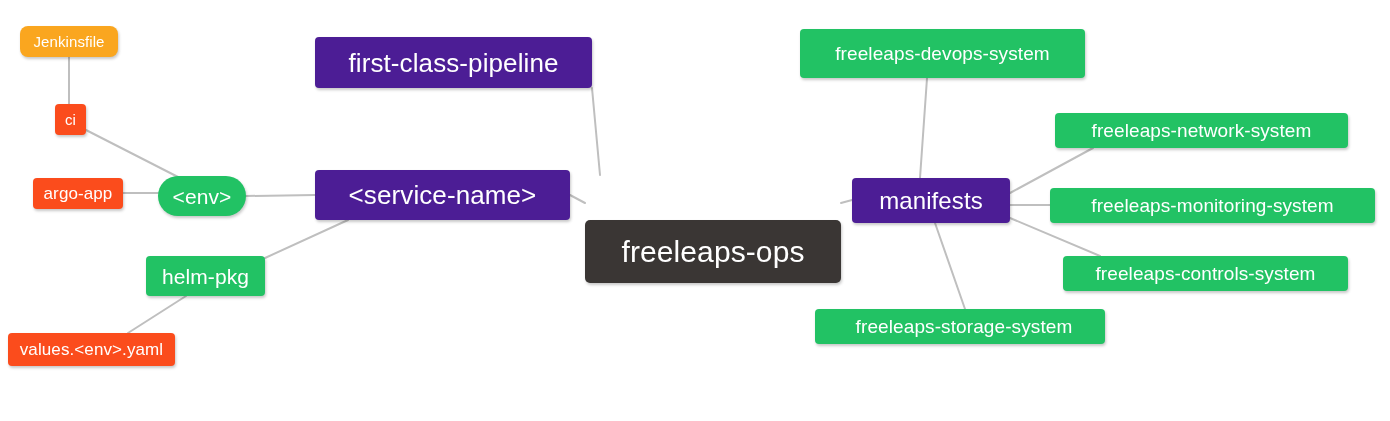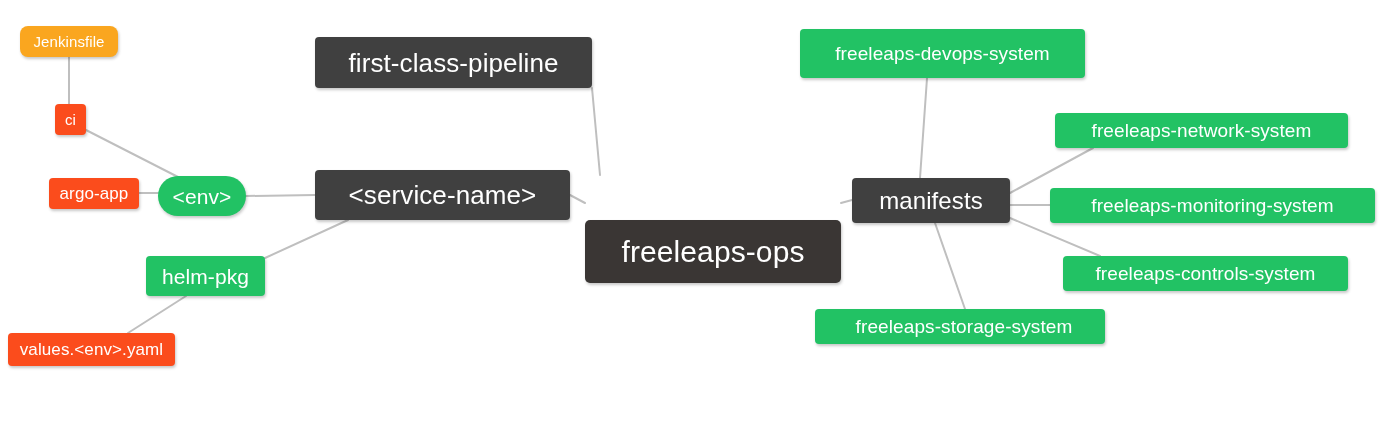--- a/index.html
+++ b/index.html
@@ -37,21 +37,21 @@
     box-shadow: 1px 2px 3px rgba(0,0,0,0.22);
     line-height: 1;
     letter-spacing: 0.1px;
   }
   .n-root {
     background: #3a3634;
     border-radius: 5px;
     margin-top: 48px;
   }
   .n-blue {
-    background: #404040;
+    background: #4c1d95;
   }
   .n-green {
     background: #22c264;
   }
   .n-orange {
     background: #faa61f;
     border-radius: 8px;
   }
   .n-red {
     background: #fb4c1c;
@@ -84,16 +84,16 @@
       <div class="node n-blue" style="left: 852px; top: 178px; width: 158px; height: 45px; font-size: 24px;">manifests</div>
       <div class="node n-green" style="left: 158px; top: 176px; width: 88px; height: 40px; font-size: 21px; border-radius: 20px;">&lt;env&gt;</div>
       <div class="node n-green" style="left: 146px; top: 256px; width: 119px; height: 40px; font-size: 21px;">helm-pkg</div>
       <div class="node n-green" style="left: 800px; top: 29px; width: 285px; height: 49px; font-size: 19px;">freeleaps-devops-system</div>
       <div class="node n-green" style="left: 1055px; top: 113px; width: 293px; height: 35px; font-size: 19px;">freeleaps-network-system</div>
       <div class="node n-green" style="left: 1050px; top: 188px; width: 325px; height: 35px; font-size: 19px;">freeleaps-monitoring-system</div>
       <div class="node n-green" style="left: 1063px; top: 256px; width: 285px; height: 35px; font-size: 19px;">freeleaps-controls-system</div>
       <div class="node n-green" style="left: 815px; top: 309px; width: 290px; height: 35px; font-size: 19px; padding-left: 8px;">freeleaps-storage-system</div>
       <div class="node n-orange" style="left: 20px; top: 26px; width: 98px; height: 31px; font-size: 15px;">Jenkinsfile</div>
       <div class="node n-red" style="left: 55px; top: 104px; width: 31px; height: 31px; font-size: 15px;">ci</div>
-      <div class="node n-red" style="left: 33px; top: 178px; width: 90px; height: 31px; font-size: 17px; margin-left: 16px;">argo-app</div>
+      <div class="node n-red" style="left: 33px; top: 178px; width: 90px; height: 31px; font-size: 17px;">argo-app</div>
       <div class="node n-red" style="left: 8px; top: 333px; width: 167px; height: 33px; font-size: 17px;">values.&lt;env&gt;.yaml</div>
     </div>
 </div>
 
 </body></html>

